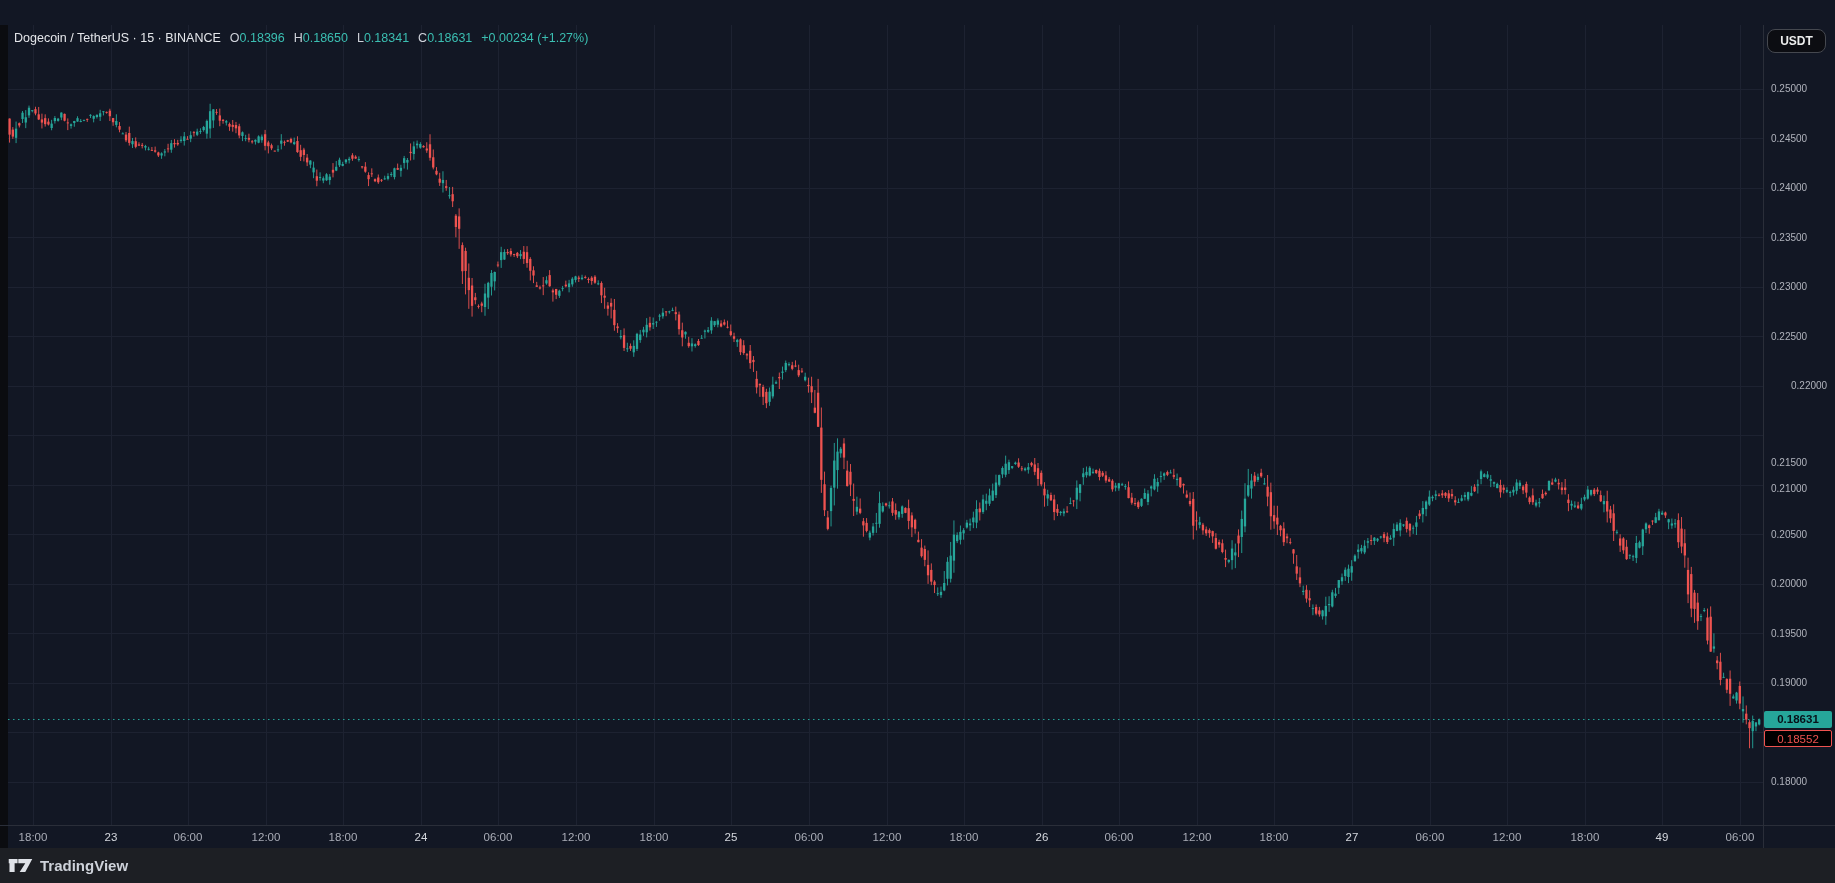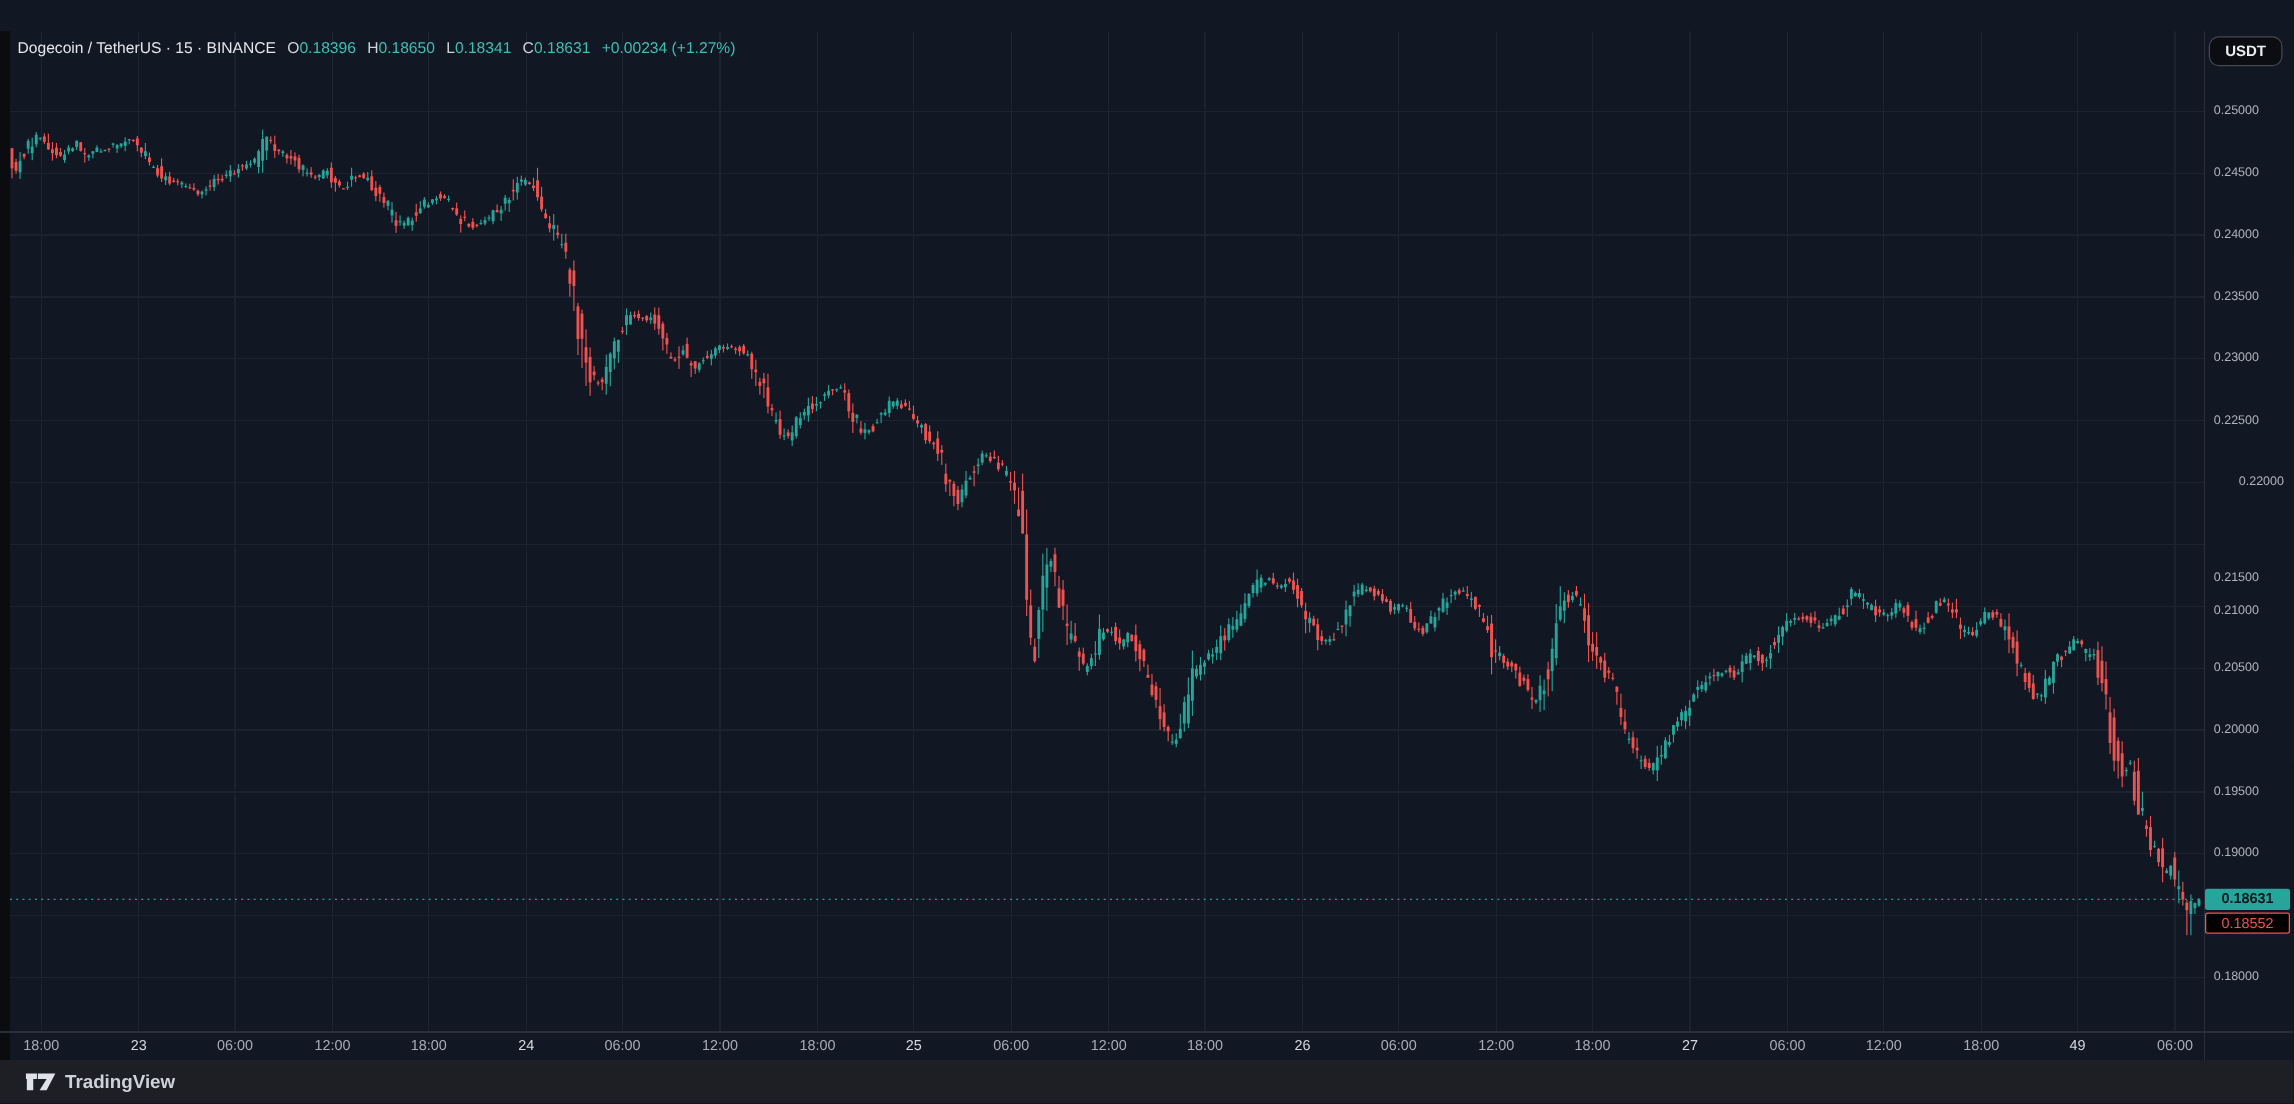--- a/index.html
+++ b/index.html
@@ -28,21 +28,21 @@
   .badge{position:absolute;left:1764px;width:68px;height:17px;border-radius:2px;
          font-size:11.5px;line-height:17px;text-align:center;z-index:7;}
   .badge.last{background:#26a69a;color:#07121a;font-weight:700;}
   .badge.secondary{background:#000000;color:#ef5350;border:1px solid #ef5350;font-weight:400;}
   
   .time-label{position:absolute;width:56px;text-align:center;top:804px;height:16px;
               color:#a9acb6;font-size:11.5px;line-height:16px;z-index:4;}
   .time-label.day{color:#d5d8de;}
   
   .footer{position:absolute;left:0;top:848px;width:1835px;height:35px;background:#1d1f24;
-          display:flex;align-items:center;padding-left:20px;gap:7px;}
+          display:flex;align-items:center;padding-left:8px;gap:7px;}
   .footer .brand{color:#ced2da;font-size:15px;font-weight:600;cursor:pointer;}
   .tv-logo{display:inline-flex;align-items:center;}
 </style>
 </head>
 <body>
 
 <div id="stage">
 
 
   <div class="widget">

